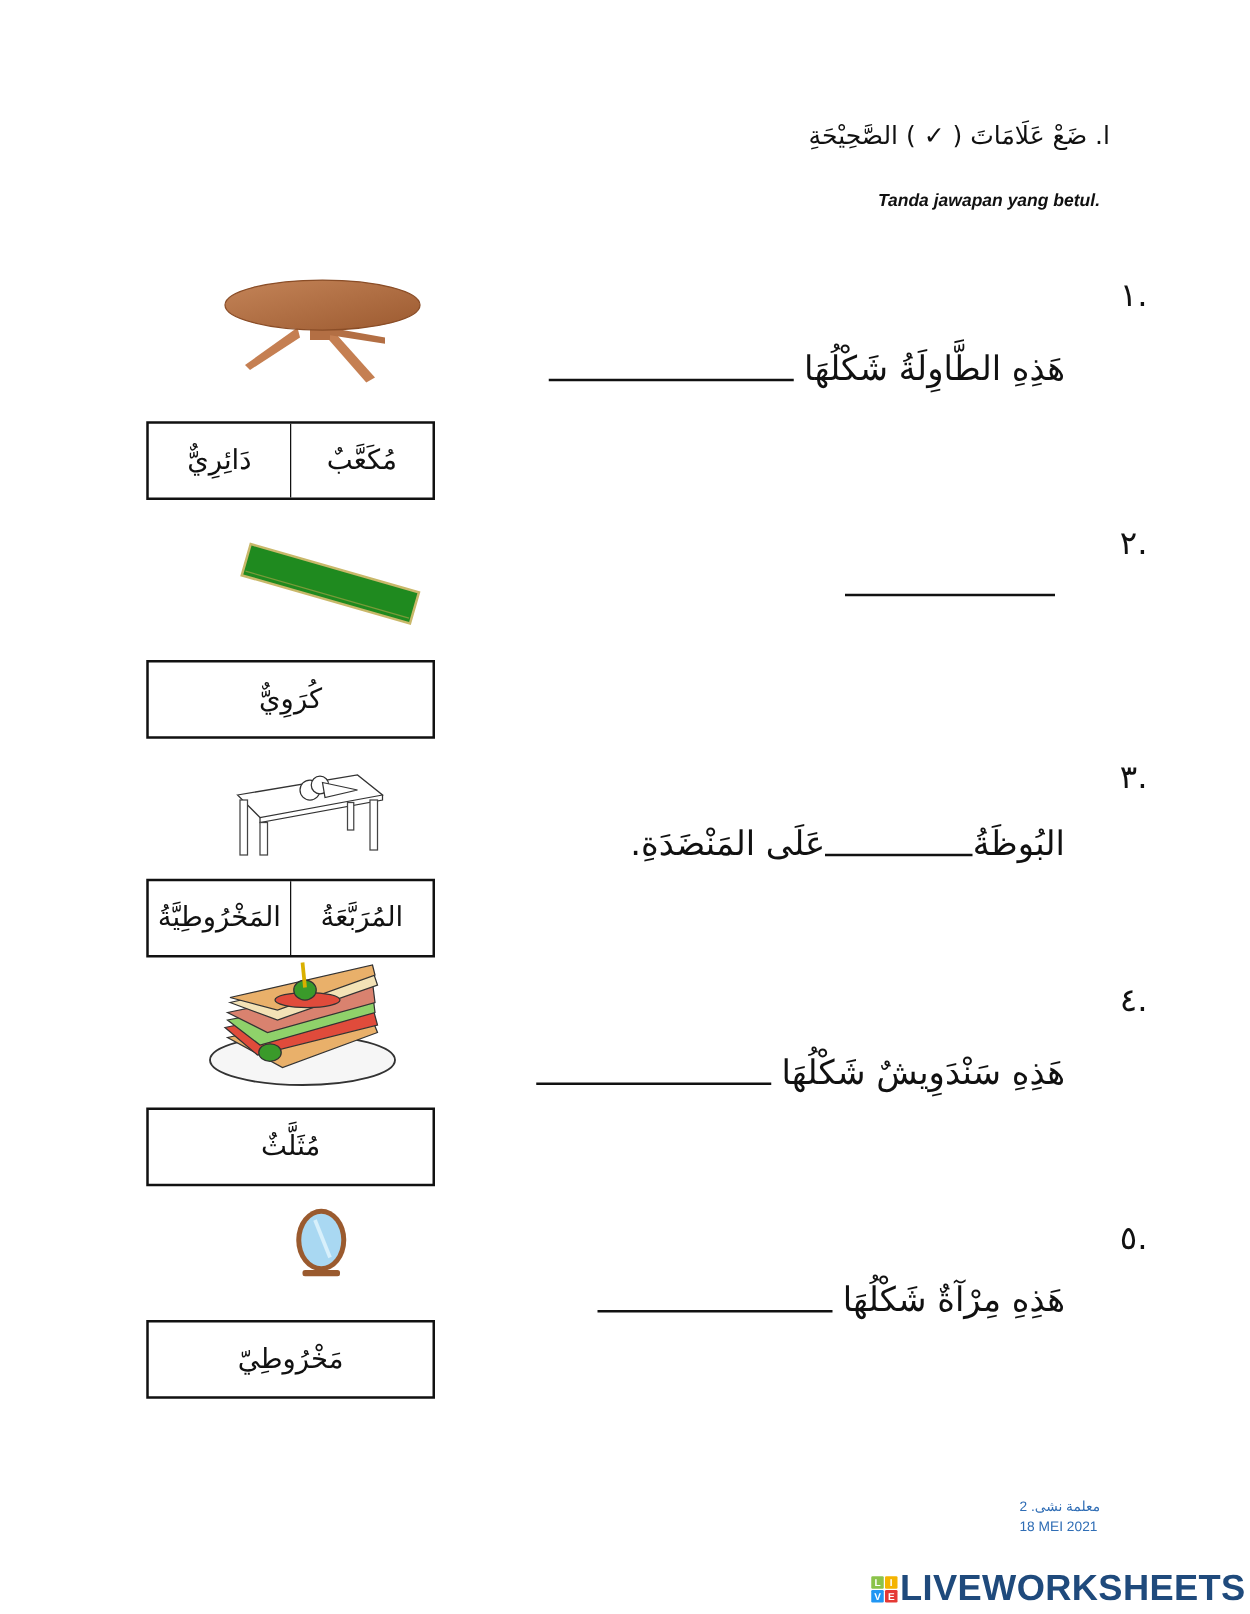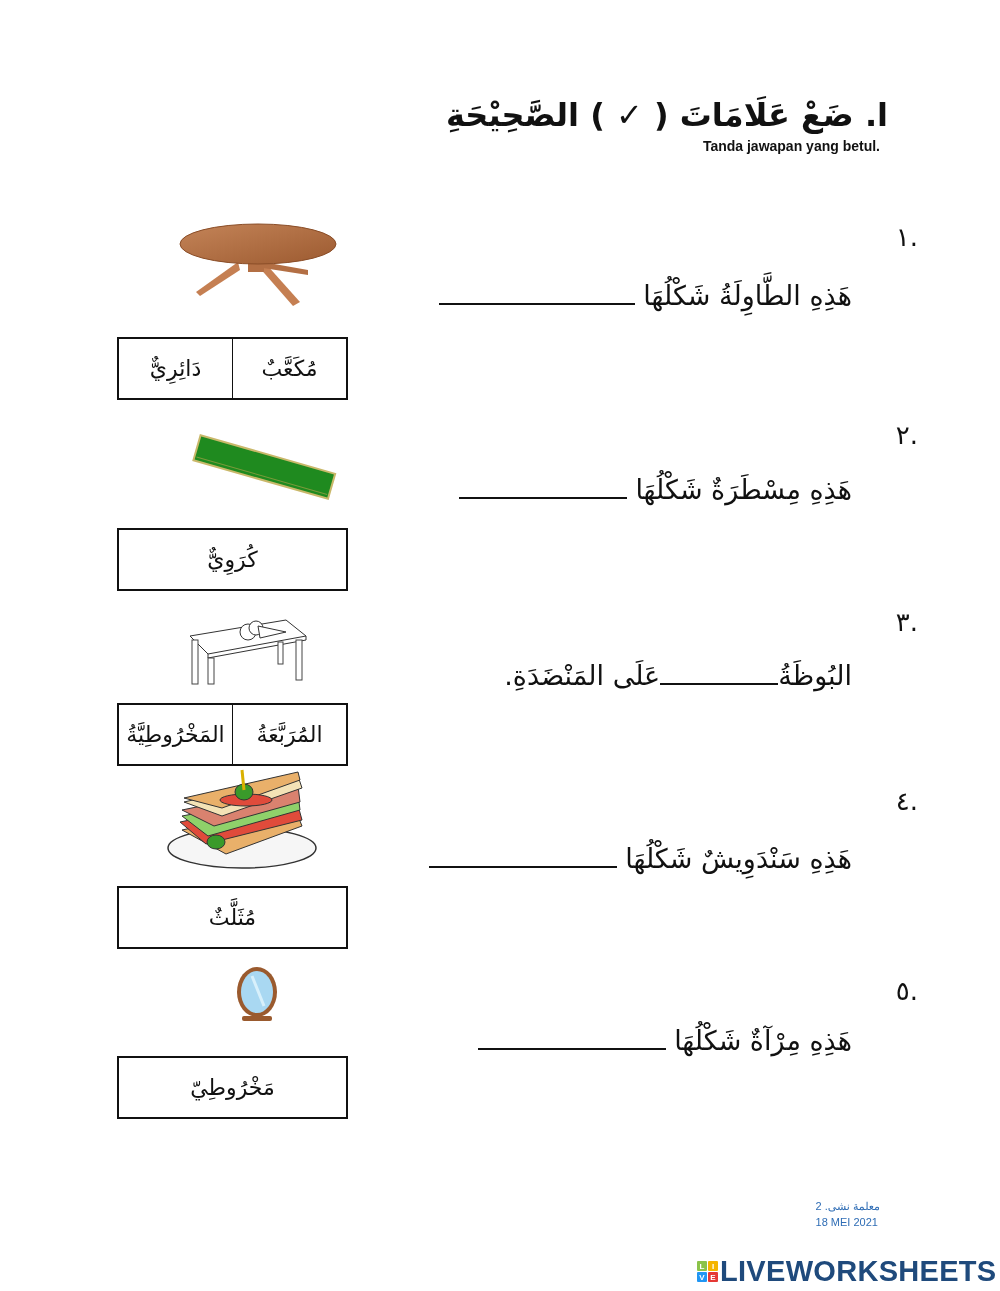--- a/index.html
+++ b/index.html
@@ -1,22 +1,22 @@
 <!DOCTYPE html>
 <html><head>
   <meta charset="utf-8">
   <style>
     html, body { margin:0; padding:0; background:#ffffff; }
     body { width:1000px; height:1291px; position:relative; overflow:hidden;
            font-family: "DejaVu Serif", serif; color:#111; }
     .abs { position:absolute; }
     .ar { direction: rtl; font-family: "DejaVu Sans", sans-serif; }
-    .title { right:112px; top:96px; font-size:32px; font-weight:bold; white-space:nowrap; }
-    .subtitle { right:120px; top:138px; font-size:14px; font-weight:bold;
-                font-family:"Liberation Sans", sans-serif; direction:ltr; }
+    .title { right:112px; top:96px; font-size:20px; font-weight:normal; white-space:nowrap; }
+    .subtitle { right:120px; top:152px; font-size:14px; font-weight:bold;
+                font-family:"Liberation Sans", sans-serif; direction:ltr;font-style:italic; }
     .qnum { font-size:26px; right:82px; font-family:"DejaVu Sans", sans-serif; direction:rtl; }
     .qline { right:148px; font-size:27px; white-space:nowrap; display:flex; align-items:flex-end; direction:rtl; }
     .blank { display:inline-block; border-bottom:2px solid #111; height:1px; margin:0 8px 6px 8px; }
     .opt-table { position:absolute; left:117px; width:231px; height:63px; border:2px solid #111;
                  display:flex; box-sizing:border-box; }
     .opt-cell { flex:1; display:flex; align-items:center; justify-content:center;
                 font-size:22px; direction:rtl; font-family:"DejaVu Sans", sans-serif; cursor:pointer; }
     .opt-cell + .opt-cell { border-right:1px solid #111; }
     .opt-cell:first-child { order:2; }
     .opt-cell:last-child { order:1; }
@@ -55,21 +55,20 @@
   <ellipse cx="80" cy="22" rx="78" ry="20" fill="url(#wood)"></ellipse>
   <ellipse cx="80" cy="22" rx="78" ry="20" fill="none" stroke="#8a4d27" stroke-width="1"></ellipse>
 </svg>
 <div class="opt-table" style="top:337px">
   <div class="opt-cell">مُكَعَّبٌ</div>
   <div class="opt-cell">دَائِرِيٌّ</div>
 </div>
 
 <div class="abs qnum" style="top:420px">.٢</div>
 <div class="abs qline ar" style="top:474px">
-  <span>هَذِهِ مِسْطَرَةٌ شَكْلُهَا</span>
   <span class="blank" style="width:168px"></span>
 </div>
 <svg class="pic" style="left:188px;top:428px" width="152" height="80">
   <g transform="rotate(16 76 40)">
     <rect x="6" y="26" width="140" height="26" fill="#1f8a1f" stroke="#c9b86a" stroke-width="2"></rect>
     <line x1="8" y1="48" x2="144" y2="48" stroke="#7a9a3a" stroke-width="1"></line>
   </g>
 </svg>
 <div class="opt-table" style="top:528px">
   <div class="opt-cell">كُرَوِيٌّ</div>

